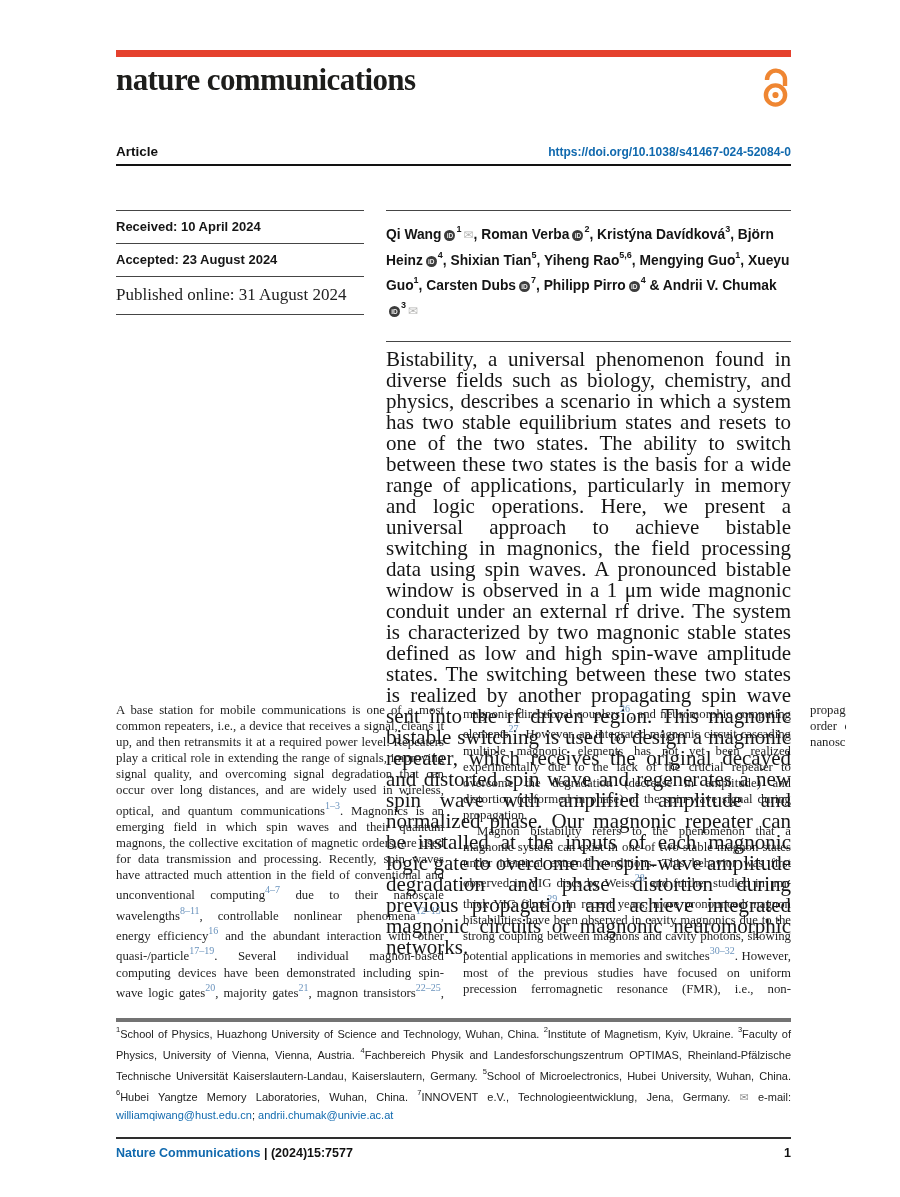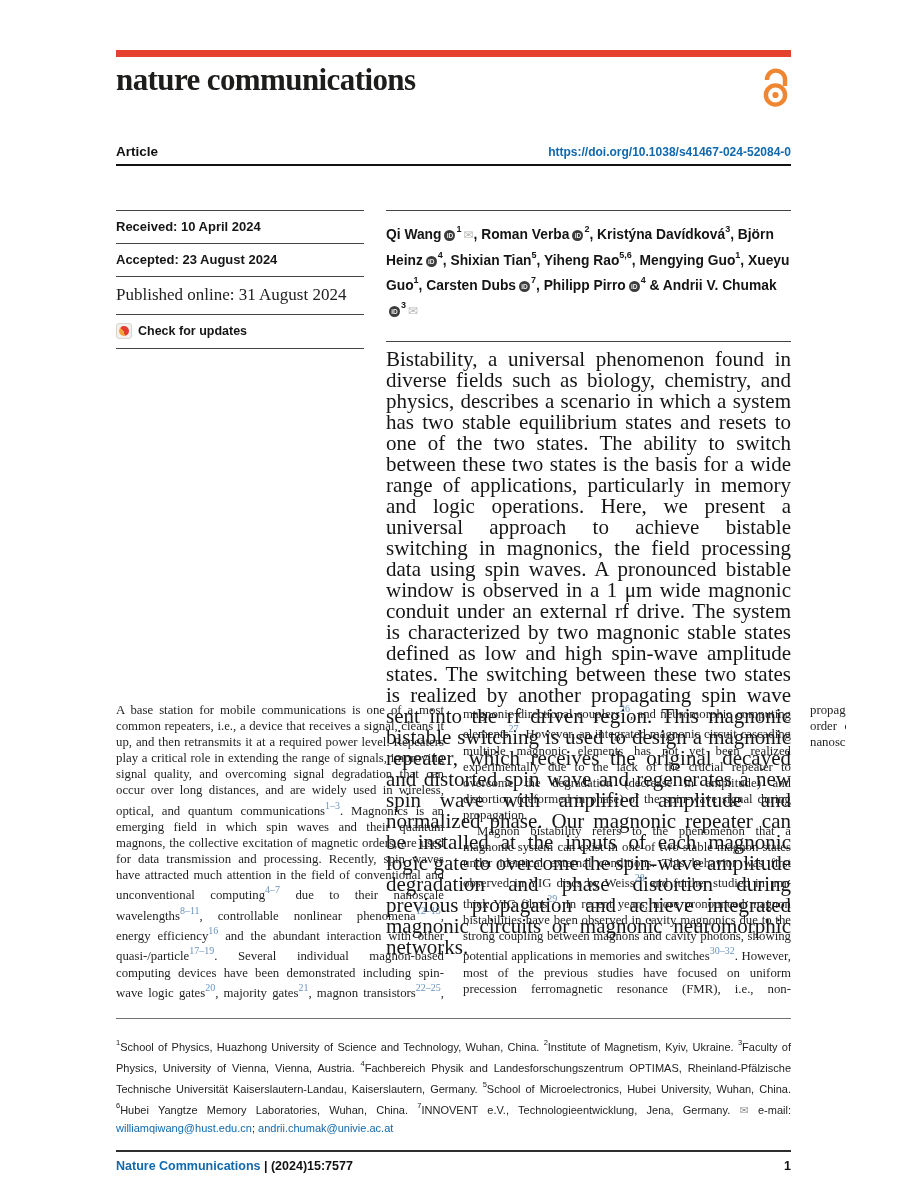--- a/index.html
+++ b/index.html
@@ -59,21 +59,21 @@
   }
   
   .body-cols{
     margin-top:22px; column-count:2; column-gap:19px; column-fill:auto; height:302px;
     font-family:"Liberation Serif","DejaVu Serif",serif; font-size:12.8px; line-height:16.1px;
     text-align:justify; color:#1f1f1f; hyphens:auto;
   }
   .body-cols p.indent{ text-indent:14px; }
   .body-cols sup{ color:#6a93bd; font-size:10px; position:relative; top:-1px; cursor:pointer; }
   
-  .affil{ margin-top:14px; border-top:1px solid #737373; padding-top:16px;
+  .affil{ margin-top:14px; border-top:4px solid #737373; padding-top:0;
     font-size:11px; line-height:17.5px; color:#222; text-align:justify; }
   .affil sup{ font-size:7.5px; position:relative; top:-1px; }
   .affil .mail-glyph{ color:#8f8f8f; font-size:11px; }
   .email-link{ color:#1069ae; text-decoration:none; }
   
   .page-footer{ margin-top:13px; border-top:2px solid #2e2e2e; padding-top:7px;
     display:flex; justify-content:space-between; align-items:baseline; }
   .footer-left{ font-size:12.5px; }
   .footer-journal{ color:#1069ae; font-weight:700; text-decoration:none; }
   .footer-citation{ color:#111; font-weight:700; }
@@ -99,26 +99,20 @@
     <span class="article-label">Article</span>
     <a class="doi-link" href="#">https://doi.org/10.1038/s41467-024-52084-0</a>
   </div>
   <div class="title-rule"></div>
 
   <section class="meta-grid">
     <aside class="meta-col">
       <div class="meta-item">Received: 10 April 2024</div>
       <div class="meta-item">Accepted: 23 August 2024</div>
       <div class="meta-item serif">Published online: 31 August 2024</div>
-      <div class="meta-item check-row">
-        <span class="crossmark-icon">
-            <i></i>
-          </span>
-        <span class="check-label">Check for updates</span>
-      </div>
     </aside>
 
     <div class="right-col">
       <div class="authors" id="authors"><span>Qi Wang</span><span class="orcid-icon">iD</span><sup>1</sup><span class="envelope">✉</span>, <span>Roman Verba</span><span class="orcid-icon">iD</span><sup>2</sup>, <span>Kristýna Davídková</span><sup>3</sup>, <span>Björn Heinz</span><span class="orcid-icon">iD</span><sup>4</sup>, <span>Shixian Tian</span><sup>5</sup>, <span>Yiheng Rao</span><sup>5,6</sup>, <span>Mengying Guo</span><sup>1</sup>, <span>Xueyu Guo</span><sup>1</sup>, <span>Carsten Dubs</span><span class="orcid-icon">iD</span><sup>7</sup>, <span>Philipp Pirro</span><span class="orcid-icon">iD</span><sup>4</sup> &amp; <span>Andrii V. Chumak</span><span class="orcid-icon">iD</span><sup>3</sup><span class="envelope">✉</span></div>
       <div class="abstract-rule"></div>
       <p class="abstract">Bistability, a universal phenomenon found in diverse fields such as biology, chemistry, and physics, describes a scenario in which a system has two stable equilibrium states and resets to one of the two states. The ability to switch between these two states is the basis for a wide range of applications, particularly in memory and logic operations. Here, we present a universal approach to achieve bistable switching in magnonics, the field processing data using spin waves. A pronounced bistable window is observed in a 1 μm wide magnonic conduit under an external rf drive. The system is characterized by two magnonic stable states defined as low and high spin-wave amplitude states. The switching between these two states is realized by another propagating spin wave sent into the rf driven region. This magnonic bistable switching is used to design a magnonic repeater, which receives the original decayed and distorted spin wave and regenerates a new spin wave with amplified amplitude and normalized phase. Our magnonic repeater can be installed at the inputs of each magnonic logic gate to overcome the spin-wave amplitude degradation and phase distortion during previous propagation and achieve integrated magnonic circuits or magnonic neuromorphic networks.</p>
     </div>
   </section>
 
   <section class="body-cols" id="body-cols">

